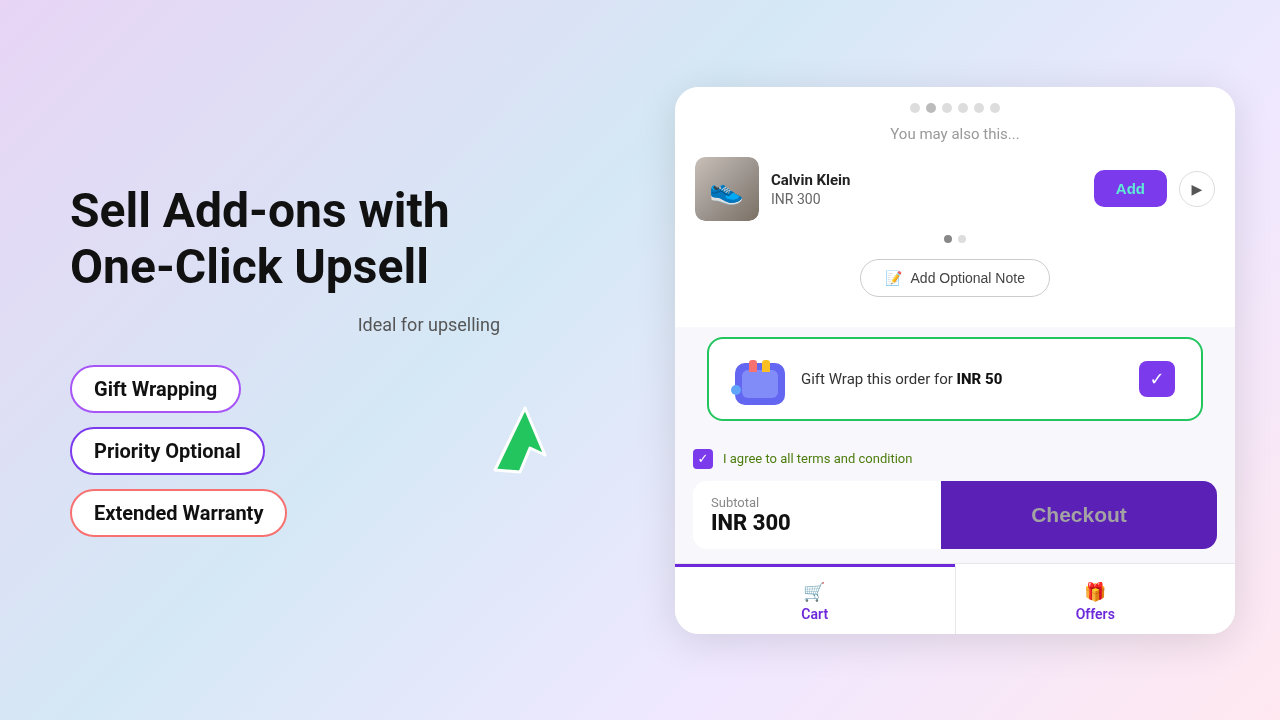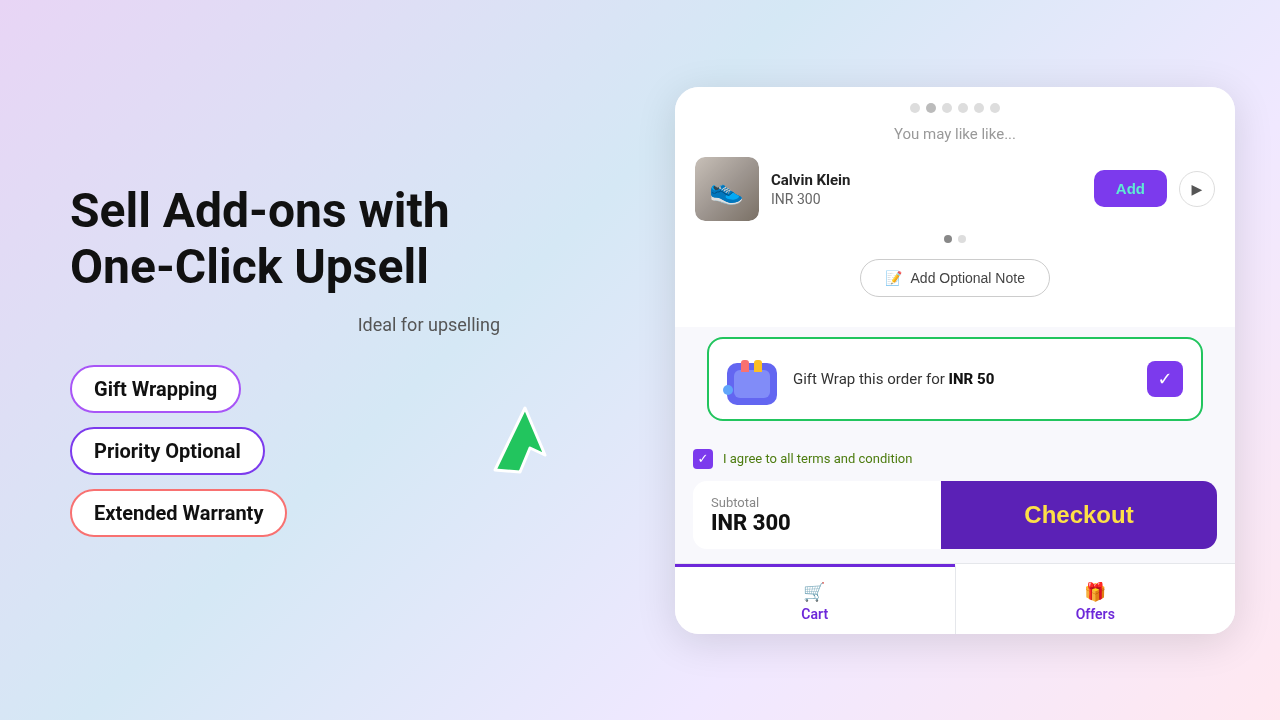--- a/index.html
+++ b/index.html
@@ -227,21 +227,21 @@
       cursor: pointer;
       width: fit-content;
     }
 
     
     .gift-wrap-card {
       margin: 0 16px 0;
       border: 2.5px solid #22c55e;
       border-radius: 16px;
       background: white;
-      padding: 14px 18px;
+      padding: 14px 26px;
       display: flex;
       align-items: center;
       gap: 14px;
       position: relative;
     }
 
     .gift-text {
       flex: 1;
       font-size: 15px;
       color: #333;
@@ -317,24 +317,24 @@
     }
 
     .subtotal-amount {
       font-size: 22px;
       font-weight: 800;
       color: #111;
     }
 
     .checkout-btn {
       background: #5b21b6;
-      color: #fde047;
+      color: #a3a3a3;
       border: none;
       padding: 14px 32px;
-      font-size: 24px;
+      font-size: 21px;
       font-weight: 700;
       cursor: pointer;
       flex: 1;
     }
 
     .bottom-nav {
       display: flex;
       border-top: 1px solid #e5e7eb;
       background: white;
     }
@@ -402,21 +402,21 @@
     <div class="card-top">
       <div class="dots-row">
         <div class="dot"></div>
         <div class="dot active"></div>
         <div class="dot"></div>
         <div class="dot"></div>
         <div class="dot"></div>
         <div class="dot"></div>
       </div>
 
-      <p class="section-title">You may like like...</p>
+      <p class="section-title">You may also this...</p>
 
       <div class="product-row">
         <div class="product-img">
           <div class="product-img-inner">
             <span class="shoe-icon">👟</span>
           </div>
         </div>
         <div class="product-info">
           <div class="product-name">Calvin Klein</div>
           <div class="product-price">INR 300</div>

